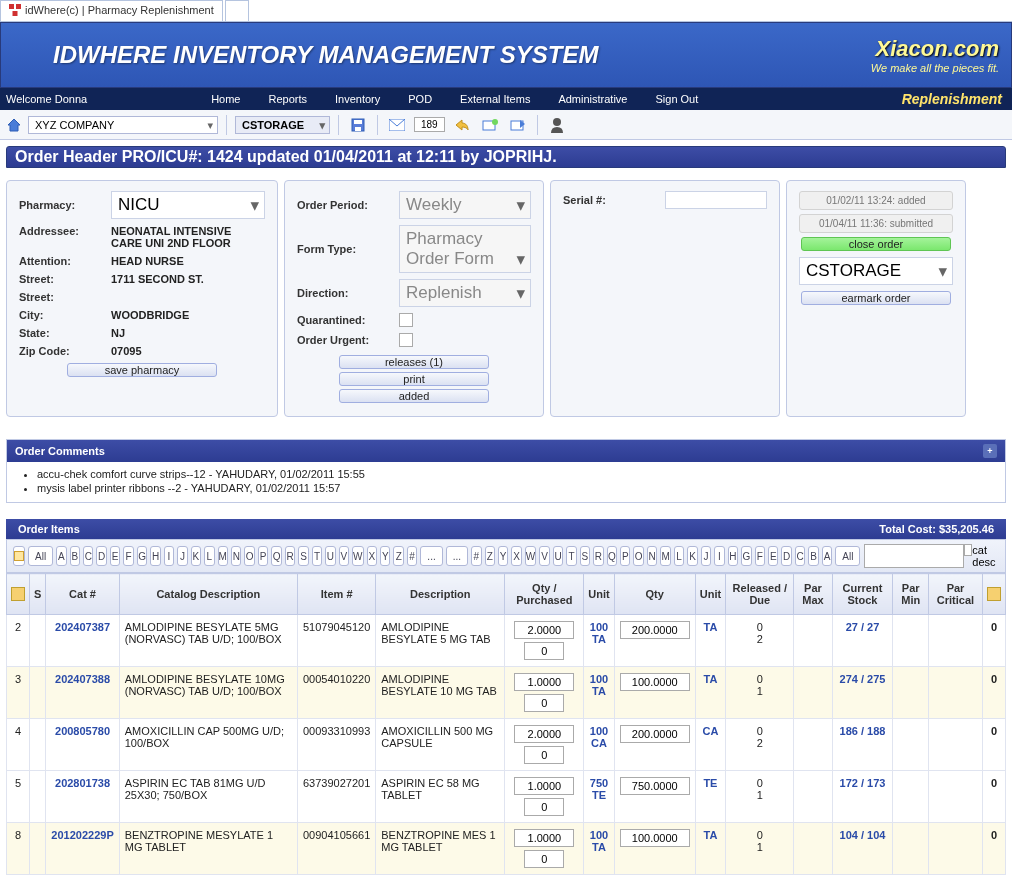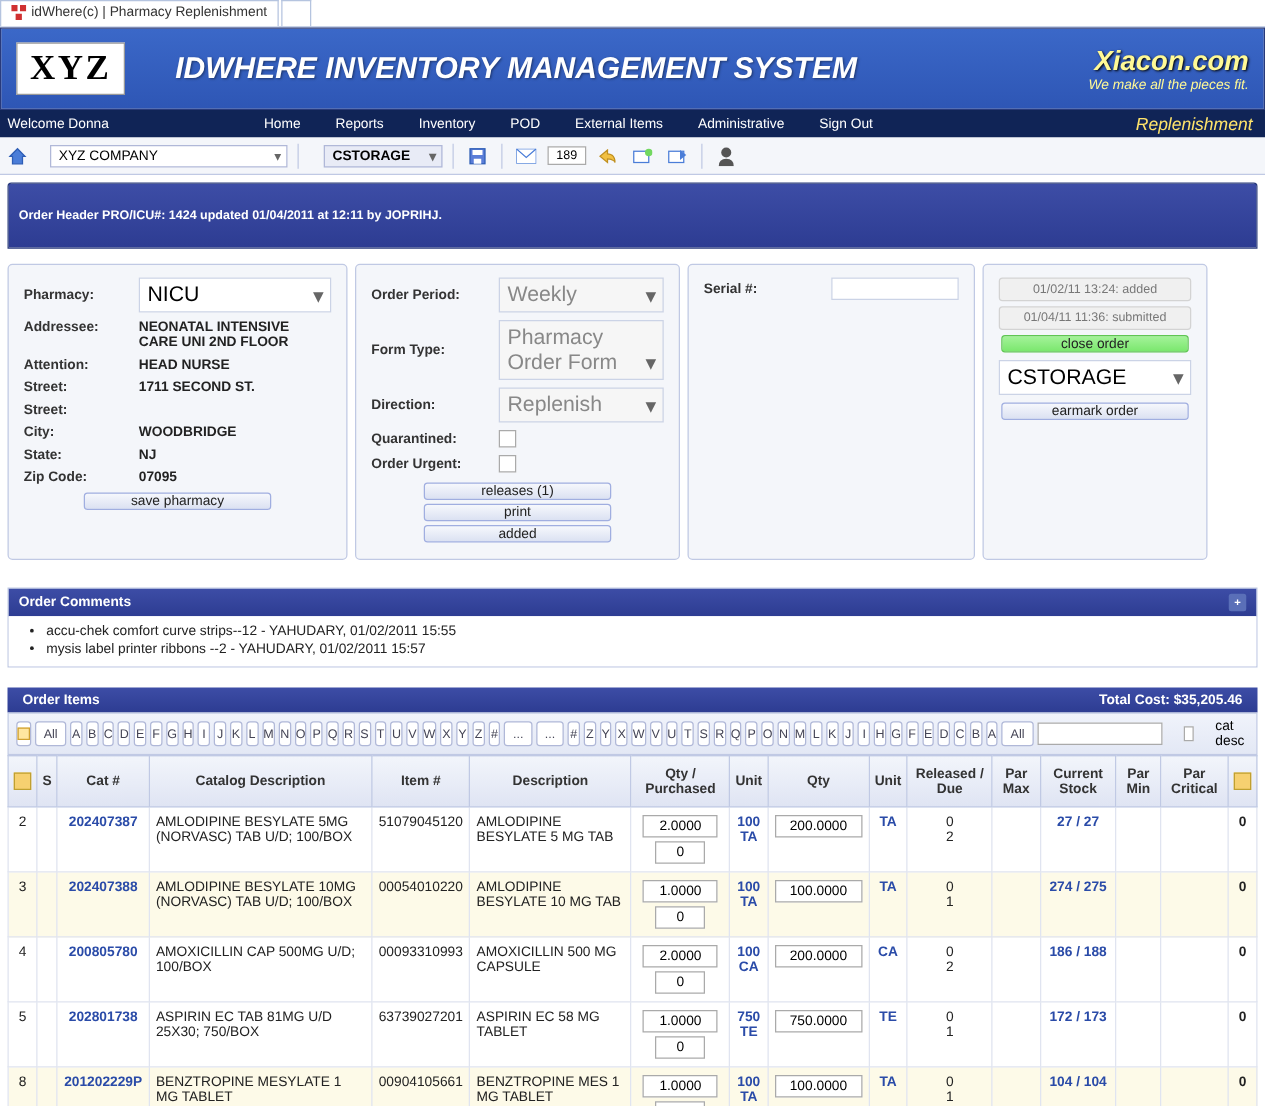--- a/index.html
+++ b/index.html
@@ -10,30 +10,30 @@
   .tab-blank { width: 24px; border: 1px solid #b5c4df; border-bottom: none; margin-left: 2px; }
   .header { background: linear-gradient(#3b68c8, #2e56b5); height: 66px; border: 1px solid #283a7b; display: flex; align-items: center; padding: 6px 12px; position: relative; }
   .logo-box { background: #fff; padding: 4px 10px; font-family: 'Comic Sans MS', cursive; font-size: 28px; font-weight: bold; letter-spacing: 2px; border: 1px solid #999; }
   .header-title { color: #fff; font-size: 24px; font-style: italic; font-weight: bold; margin-left: 40px; text-shadow: 1px 1px 2px rgba(0,0,0,0.4); flex: 1; }
   .header-right { text-align: right; color: #fff; }
   .xiacon { font-size: 22px; font-weight: bold; font-style: italic; color: #fff996; text-shadow: 1px 1px 2px #000; }
   .xiacon-tag { font-size: 11px; font-style: italic; color: #fff996; }
   .nav-bar { background: #102456; height: 22px; display: flex; align-items: center; color: #fff; font-size: 11px; padding: 0 6px; }
   .nav-welcome { padding-right: 110px; }
   .nav-item { padding: 0 14px; cursor: pointer; }
-  .nav-repl { margin-left: auto; color: #ffe46b; font-weight: normal; font-style: italic; font-size: 14px; padding-right: 4px; }
+  .nav-repl { margin-left: auto; color: #ffe46b; font-weight: bold; font-style: italic; font-size: 14px; padding-right: 4px; }
   .toolbar { background: #f4f6fa; height: 30px; border-bottom: 1px solid #c0c9e4; display: flex; align-items: center; gap: 6px; padding: 0 6px; }
   .tb-home-icon { width: 16px; height: 16px; display: inline-flex; align-items: center; justify-content: center; }
-  .tb-select { background: #fff; border: 1px solid #b0b8d8; padding: 2px 18px 2px 6px; font-size: 11px; cursor: pointer; position: relative; margin-left: 12px; }
+  .tb-select { background: #fff; border: 1px solid #b0b8d8; padding: 2px 18px 2px 6px; font-size: 11px; cursor: pointer; position: relative; }
   .tb-select::after { content: "▾"; position: absolute; right: 4px; color: #666; }
   .tb-select.dark { background: #e8ebf6; font-weight: bold; }
   .tb-sep { width: 1px; height: 20px; background: #c0c9e4; margin: 0 2px; }
   .tb-btn { width: 22px; height: 22px; display: flex; align-items: center; justify-content: center; cursor: pointer; border-radius: 3px; }
   .tb-count { background: #fff; border: 1px solid #aaa; padding: 1px 6px; font-size: 10px; }
-  .section-hdr { background: linear-gradient(#3d4da6, #2d3c92); color: #fff; font-weight: bold; font-size: 10px; padding: 20px 8px; border: 1px solid #283a7b; border-radius: 3px 3px 0 0; }
+  .section-hdr { background: linear-gradient(#3d4da6, #2d3c92); color: #fff; font-weight: bold; font-size: 16px; padding: 1px 8px; border: 1px solid #283a7b; border-radius: 3px 3px 0 0; }
   .order-hdr { margin: 6px; }
   .panels { display: flex; gap: 6px; padding: 6px; }
   .panel { background: #f4f6fa; border: 1px solid #c0c9e4; border-radius: 4px; padding: 10px 12px; }
   .field-row { display: flex; align-items: center; margin-bottom: 6px; gap: 8px; font-size: 11px; }
   .field-label { width: 84px; color: #333; font-weight: bold; }
   .field-label-sm { width: 94px; color: #333; font-weight: bold; }
   .field-input { background: #fff; border: 1px solid #cbd3e6; padding: 3px 20px 3px 6px; font-size: 17px; position: relative; flex: 1; }
   .field-input.ro { background: #f6f6f6; color: #888; }
   .field-input.caret::after { content: "▾"; position: absolute; right: 5px; color: #666; }
   .field-check { width: 14px; height: 14px; border: 1px solid #aaa; background: #fff; }
@@ -43,21 +43,21 @@
   .audit-row { background: #f0f0f0; border: 1px solid #d3d3d3; border-radius: 3px; padding: 3px 8px; color: #777; font-size: 10px; text-align: center; margin-bottom: 4px; }
   .comments-box { margin: 16px 6px; border: 1px solid #c0c9e4; }
   .comments-hdr { background: linear-gradient(#3d4da6, #2d3c92); color: #fff; font-weight: bold; padding: 4px 8px; display: flex; align-items: center; }
   .comments-body { background: #fff; padding: 6px 10px 6px 30px; font-size: 11px; color: #222; }
   .comments-body li { margin-bottom: 2px; }
   .items-wrap { margin: 10px 6px 0; }
   .items-hdr { background: linear-gradient(#3d4da6, #2d3c92); color: #fff; font-weight: bold; padding: 4px 12px; display: flex; }
   .filter-row { background: linear-gradient(#f0f3fb, #e3e8f5); border: 1px solid #c0c9e4; padding: 4px 6px; display: flex; align-items: center; gap: 3px; }
   .filter-btn { border: 1px solid #b0b8d8; background: #fff; border-radius: 3px; width: 20px; height: 20px; font-size: 10px; display: flex; align-items: center; justify-content: center; cursor: pointer; color: #445; }
   .filter-btn.wide { width: auto; padding: 0 6px; }
-  .filter-search { margin-left: auto; display: flex; align-items: center; gap: 17px; }
+  .filter-search { margin-left: auto; display: flex; gap: 0; }
   .filter-search input { border: 1px solid #aaa; width: 100px; padding: 2px 4px; font-size: 11px; }
   table.grid { width: 100%; border-collapse: collapse; font-size: 11px; }
   table.grid th { background: linear-gradient(#f2f5fb, #dfe4f3); border: 1px solid #c0c9e4; padding: 8px 4px; color: #333; text-align: center; }
   table.grid td { border: 1px solid #e0e4f0; padding: 6px 5px; vertical-align: top; color: #222; text-align: center;}
   table.grid td.l { text-align: left; }
   table.grid tr.alt td { background: #fdfae8; }
   .qty-in { width: 60px; border: 1px solid #aaa; padding: 2px; text-align: center; font-size: 11px; display: block; margin: 0 auto 3px; }
   .qty-in2 { width: 40px; border: 1px solid #aaa; padding: 2px; text-align: center; font-size: 11px; display: block; margin: 0 auto; }
   .unit-col { color: #2a4ba8; font-weight: bold; }
   .link { color: #2a4ba8; font-weight: bold; text-decoration: none; }
@@ -74,21 +74,20 @@
         <rect x="0" y="0" width="5" height="5" fill="#d03030"></rect>
         <rect x="7" y="0" width="5" height="5" fill="#d03030"></rect>
         <rect x="3.5" y="7" width="5" height="5" fill="#d03030"></rect>
       </svg>
     <span>idWhere(c) | Pharmacy Replenishment</span>
   </div>
   <div class="tab-blank"></div>
 </div>
 
 <div class="header">
-  <div class="logo-box">XYZ</div>
   <div class="header-title">IDWHERE INVENTORY MANAGEMENT SYSTEM</div>
   <div class="header-right">
     <div class="xiacon">Xiacon.com</div>
     <div class="xiacon-tag">We make all the pieces fit.</div>
   </div>
 </div>
 
 <div class="nav-bar">
   <span class="nav-welcome">Welcome Donna</span>
   <span class="nav-item">Home</span>

